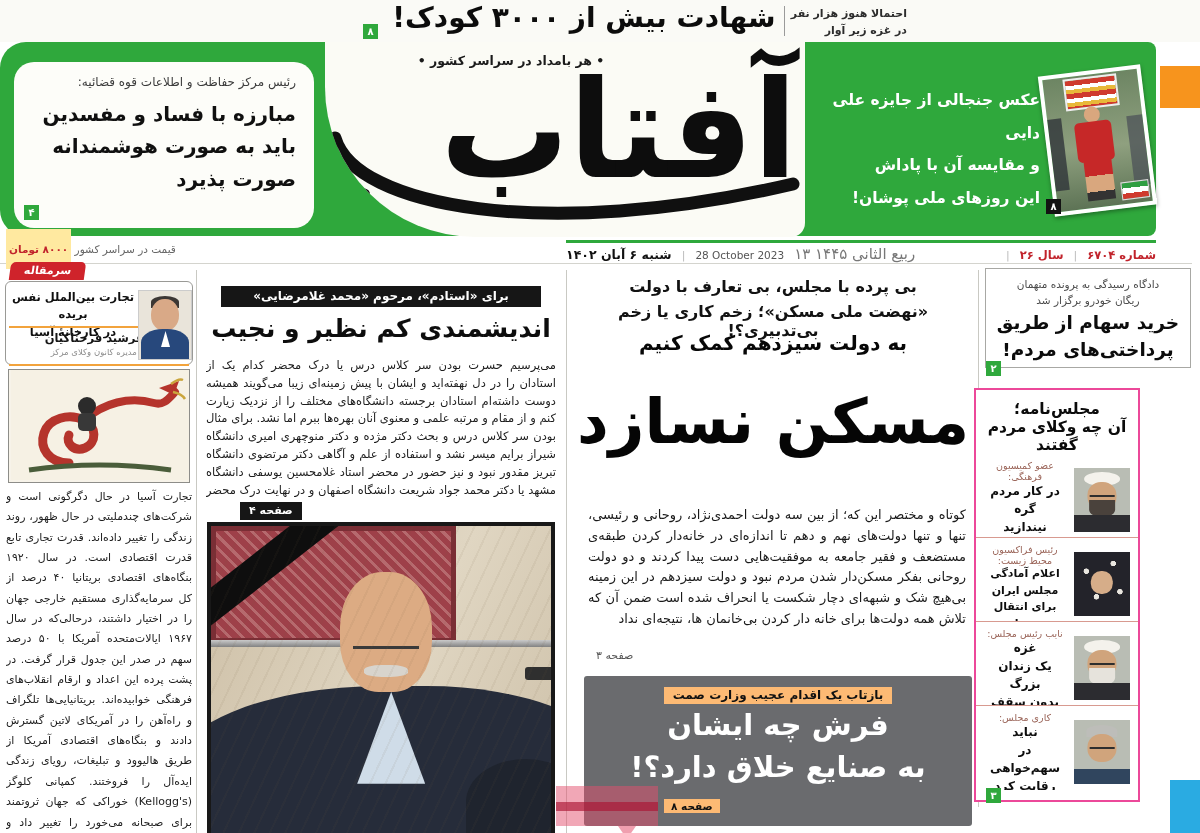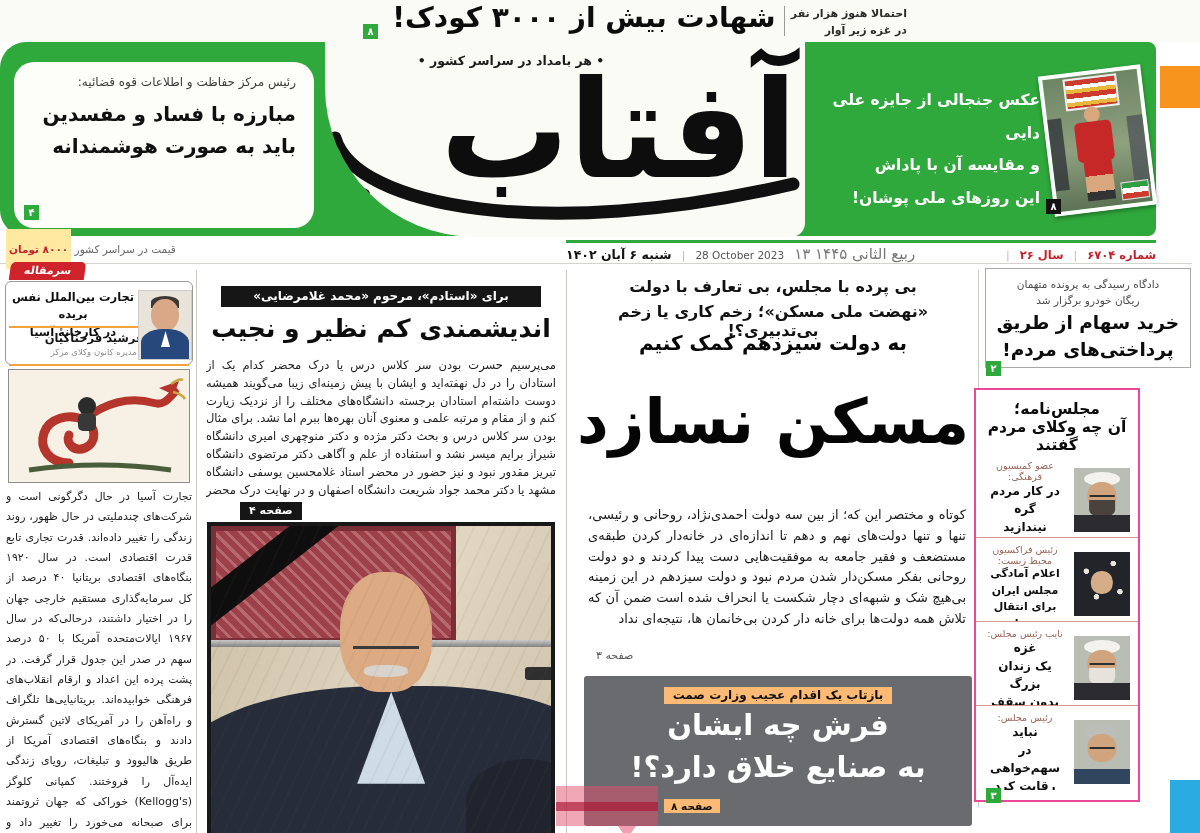--- a/index.html
+++ b/index.html
@@ -183,20 +183,21 @@
       <path d="M10 96 C 30 165, 220 200, 468 142" stroke="#101010" stroke-width="13" fill="none" stroke-linecap="round"></path>
       <path d="M10 96 C 4 120, 14 142, 40 152" stroke="#101010" stroke-width="10" fill="none" stroke-linecap="round"></path>
     </svg>
     <div class="abs logo-text">آفتاب</div>
   </div>
 
   <div class="abs left-box">
     <div class="lb-kicker">رئیس مرکز حفاظت و اطلاعات قوه قضائیه:</div>
     <div class="lb-line">مبارزه با فساد و مفسدین</div>
     <div class="lb-line">باید به صورت هوشمندانه</div>
+    <div class="lb-line">صورت پذیرد</div>
     <div class="badge-green lb-badge">۴</div>
   </div>
 
   <div class="abs promo-text">
     <div>عکس جنجالی از جایزه علی دایی</div>
     <div>و مقایسه آن با پاداش</div>
     <div>این روزهای ملی پوشان!</div>
   </div>
   <div class="abs promo-photo">
     <span class="pp-side1"></span>
@@ -364,21 +365,21 @@
     </div>
 
     <div class="mj-item">
       <div class="mj-photo">
         <span class="ph-hair-g"></span>
           <span class="ph-face"></span>
         <span class="ph-glasses"></span>
           <span class="ph-suit"></span>
       </div>
       <div class="mj-text">
-        <div class="mj-kicker">رئیس مجلس:</div>
+        <div class="mj-kicker">کاری مجلس:</div>
         <div class="mj-line">نباید</div>
         <div class="mj-line">در سهم‌خواهی</div>
         <div class="mj-line">رقابت کرد</div>
       </div>
     </div>
   </div>
   <div class="abs badge-green sb2-badge">۳</div>
   <div class="abs blue-sq"></div>
 
 </div>

